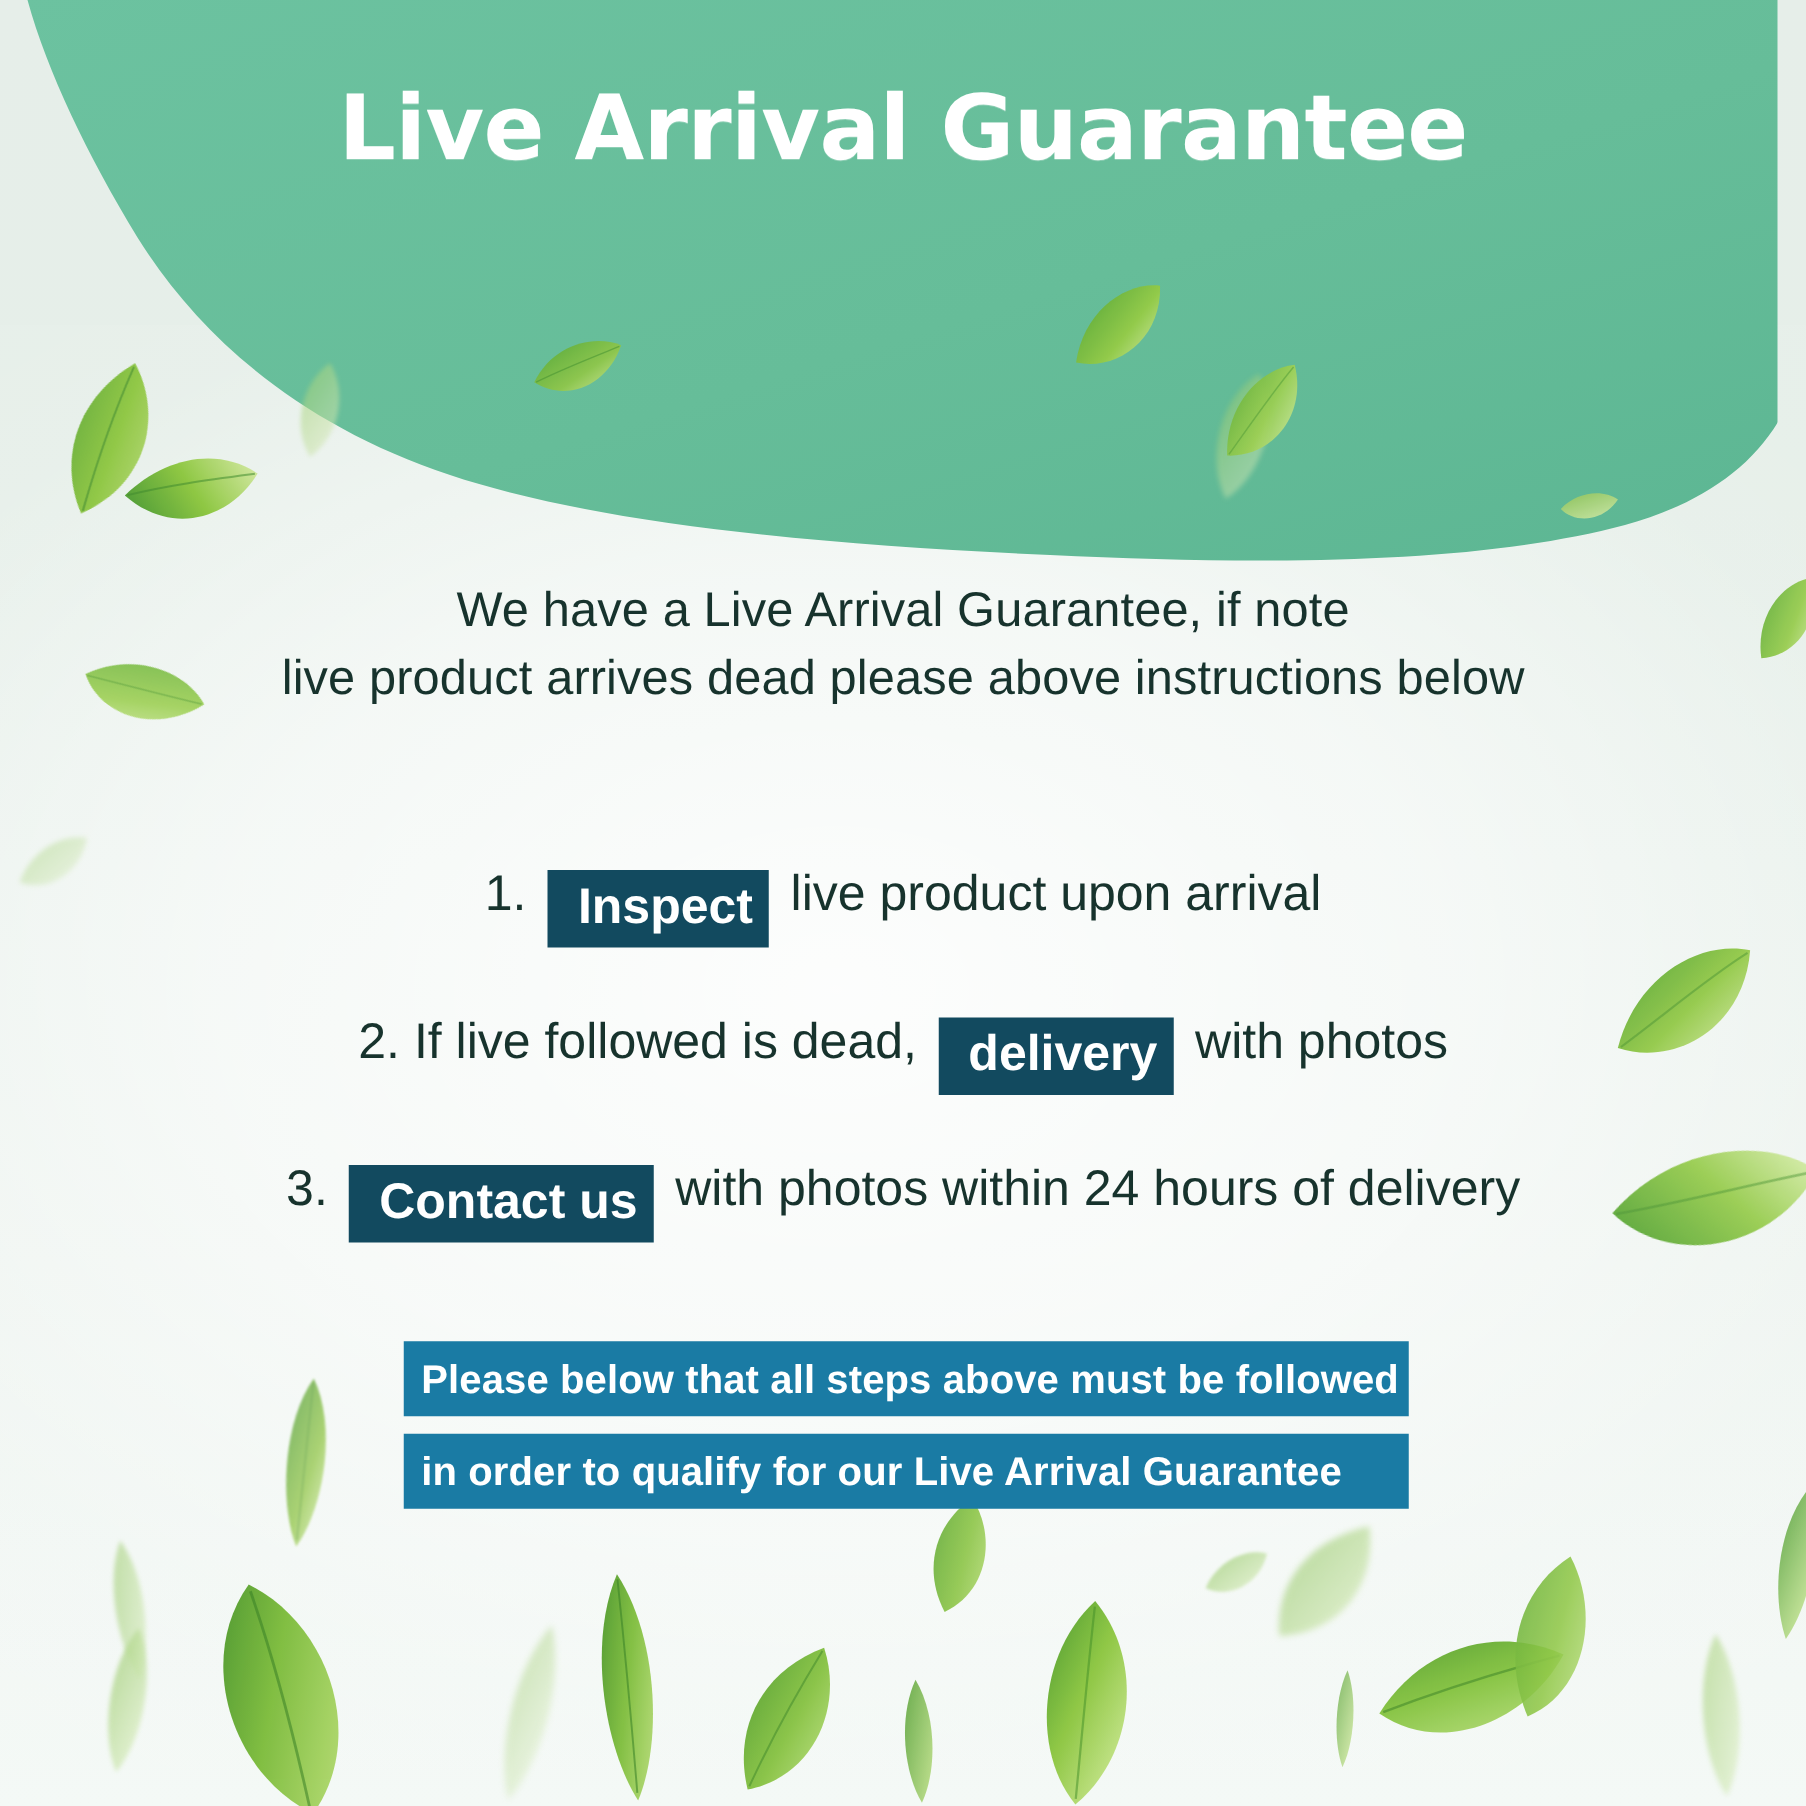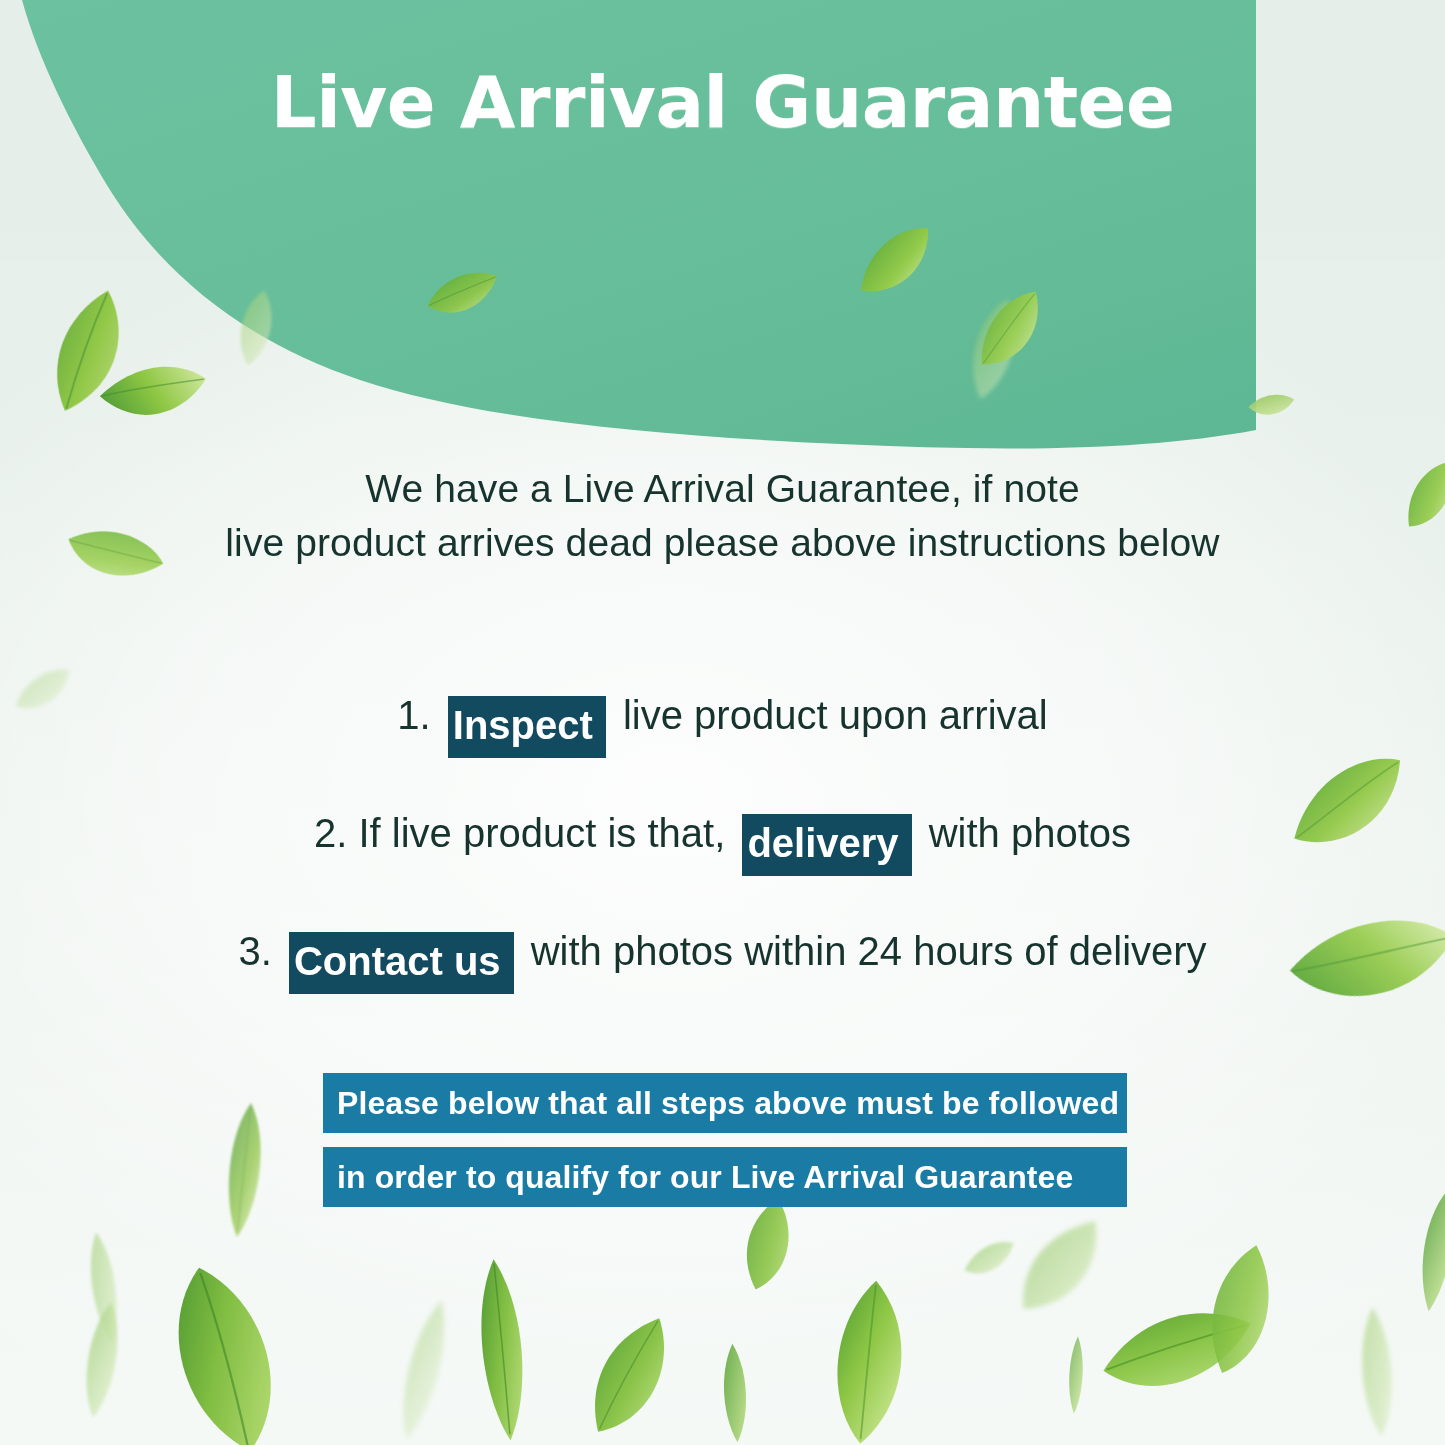--- a/index.html
+++ b/index.html
@@ -39,21 +39,21 @@
         rgba(255,255,255,0.08) 68%,
         rgba(255,255,255,0) 100%);
     pointer-events: none;
   }
 
   
   .header-blob {
     position: absolute;
     left: 0;
     top: 0;
-    width: 1256px;
+    width: 1422px;
     height: 470px;
     overflow: hidden;
   }
   .header-blob svg { display: block; }
 
   .header-title {
     position: absolute;
     left: 0;
     top: 66px;
     width: 1445px;
@@ -98,21 +98,21 @@
     white-space: nowrap;
     font-weight: 400;
   }
   .step .num { font-weight: 400; }
 
   .hl {
     display: inline-block;
     background: #124a5f;
     color: #ffffff;
     font-weight: 700;
-    padding: 3px 13px 7px 5px;
+    padding: 3px 13px 7px 24px;
     margin: 0 6px;
     line-height: 52px;
     vertical-align: -10px;
   }
 
   
   .note {
     position: absolute;
     left: 323px;
     top: 1073px;
@@ -538,21 +538,21 @@
   <div class="steps">
 
     <div class="step">
       <span class="num">1.</span>
       <span class="hl">Inspect</span>
       <span>live product upon arrival</span>
     </div>
 
     <div class="step">
       <span class="num">2.</span>
-      <span>If live product is that,</span>
+      <span>If live followed is dead,</span>
       <span class="hl">delivery</span>
       <span>with photos</span>
     </div>
 
     <div class="step">
       <span class="num">3.</span>
       <span class="hl">Contact us</span>
       <span>with photos within 24 hours of delivery</span>
     </div>
 

